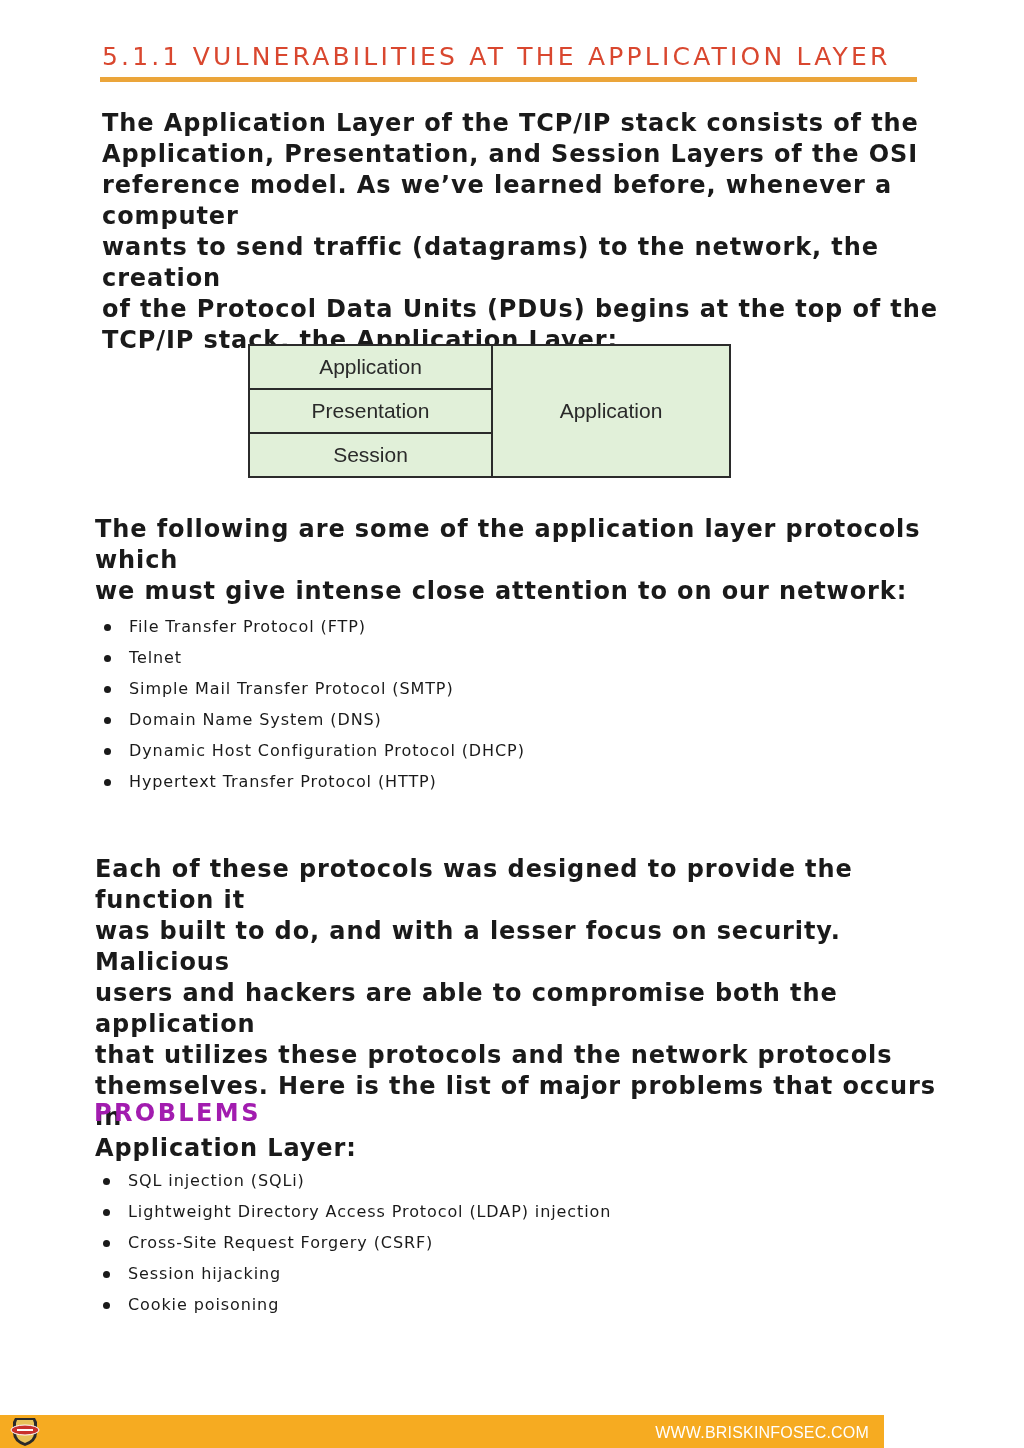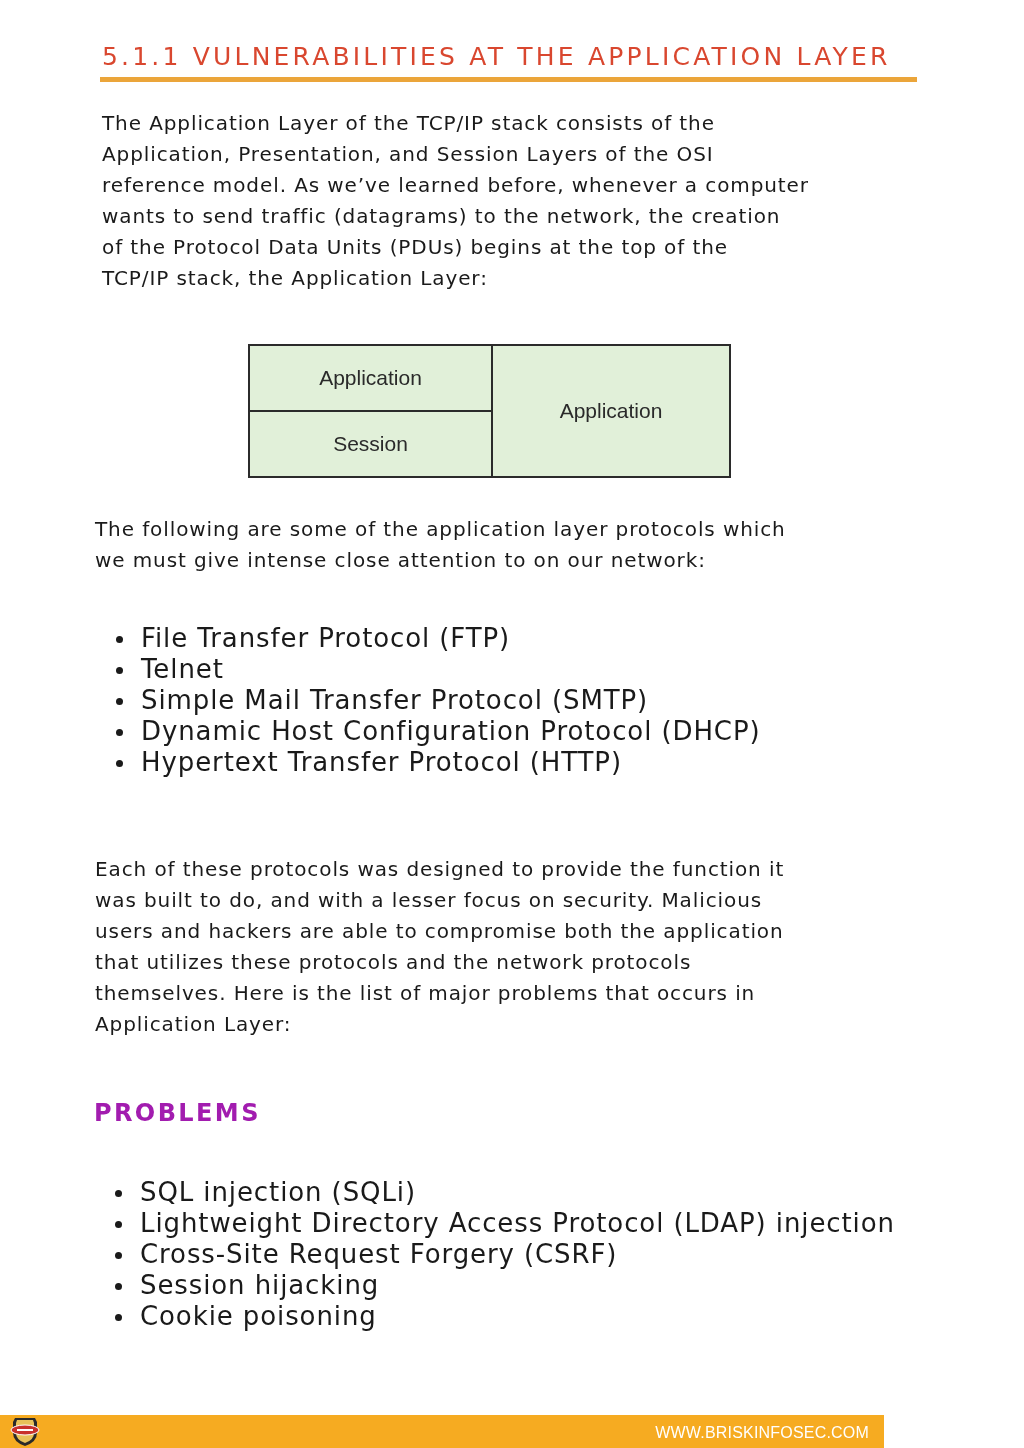--- a/index.html
+++ b/index.html
@@ -10,41 +10,41 @@
   .heading {
     position: absolute; left: 102px; top: 42px;
     font-family: "DejaVu Sans", sans-serif; font-weight: normal;
     font-size: 25px; letter-spacing: 3.2px; color: #d9472f; white-space: nowrap;
   }
   .heading-rule {
     position: absolute; left: 100px; top: 77px; width: 817px; height: 5px;
     background: #eba53a;
   }
   .para {
-    position: absolute; font-size: 20px; line-height: 31px; letter-spacing: 0.9px;
-    margin: 0; white-space: pre-line;
+    position: absolute; font-size: 24px; line-height: 31px; letter-spacing: 0.9px;
+    margin: 0; white-space: pre-line; font-weight: bold;
   }
   .p1 { left: 102px; top: 108px; width: 840px; }
   .p2 { left: 95px; top: 514px; width: 860px; }
   .p3 { left: 95px; top: 854px; width: 860px; }
   .diagram {
     position: absolute; left: 248px; top: 344px; width: 483px; height: 134px;
     border: 2px solid #2b2b2b; box-sizing: border-box; background: #e1f0d9;
     display: flex; font-family: "Liberation Sans", sans-serif;
   }
   .osi-col { width: 241px; border-right: 2px solid #2b2b2b; display: flex; flex-direction: column; }
   .osi-cell {
     flex: 1; display: flex; align-items: center; justify-content: center;
     font-size: 21px; color: #2a2a2a;
   }
   .osi-cell + .osi-cell { border-top: 2px solid #2b2b2b; }
   .tcp-col { flex: 1; display: flex; align-items: center; justify-content: center; font-size: 21px; color: #2a2a2a; }
   ul.bullets {
-    position: absolute; margin: 16px; padding: 0; list-style: none;
-    font-size: 26px; line-height: 31px; letter-spacing: 0.9px;
+    position: absolute; margin: 4px; padding: 0; list-style: none;
+    font-size: 16px; line-height: 31px; letter-spacing: 0.9px;
   }
   ul.bullets li { position: relative; padding-left: 29px; }
   ul.bullets li::before {
     content: ""; position: absolute; left: 4px; top: 13px; width: 7px; height: 7px;
     border-radius: 50%; background: #1a1a1a;
   }
   .list1 { left: 96px; top: 607px; }
   .list2 { left: 95px; top: 1161px; }
   .problems-heading {
     position: absolute; left: 94px; top: 1099px; font-weight: bold; font-size: 24px;
@@ -68,32 +68,34 @@
 <p class="para p1">The Application Layer of the TCP/IP stack consists of the
 Application, Presentation, and Session Layers of the OSI
 reference model. As we’ve learned before, whenever a computer
 wants to send traffic (datagrams) to the network, the creation
 of the Protocol Data Units (PDUs) begins at the top of the
 TCP/IP stack, the Application Layer:</p>
 
 <div class="diagram">
   <div class="osi-col">
     <div class="osi-cell">Application</div>
+    <div class="osi-cell">Presentation</div>
     <div class="osi-cell">Session</div>
   </div>
   <div class="tcp-col">Application</div>
 </div>
 
 <p class="para p2">The following are some of the application layer protocols which
 we must give intense close attention to on our network:</p>
 
 <ul class="bullets list1">
   <li>File Transfer Protocol (FTP)</li>
   <li>Telnet</li>
   <li>Simple Mail Transfer Protocol (SMTP)</li>
+  <li>Domain Name System (DNS)</li>
   <li>Dynamic Host Configuration Protocol (DHCP)</li>
   <li>Hypertext Transfer Protocol (HTTP)</li>
 </ul>
 
 <p class="para p3">Each of these protocols was designed to provide the function it
 was built to do, and with a lesser focus on security. Malicious
 users and hackers are able to compromise both the application
 that utilizes these protocols and the network protocols
 themselves. Here is the list of major problems that occurs in
 Application Layer:</p>

